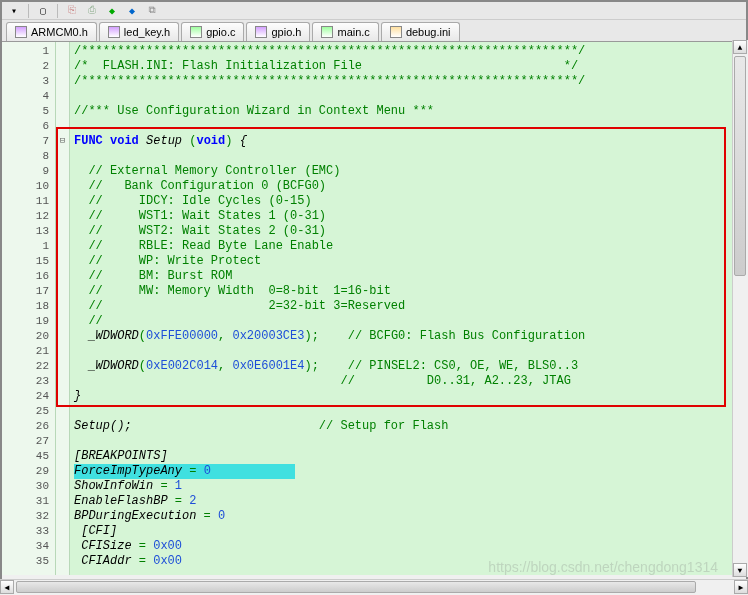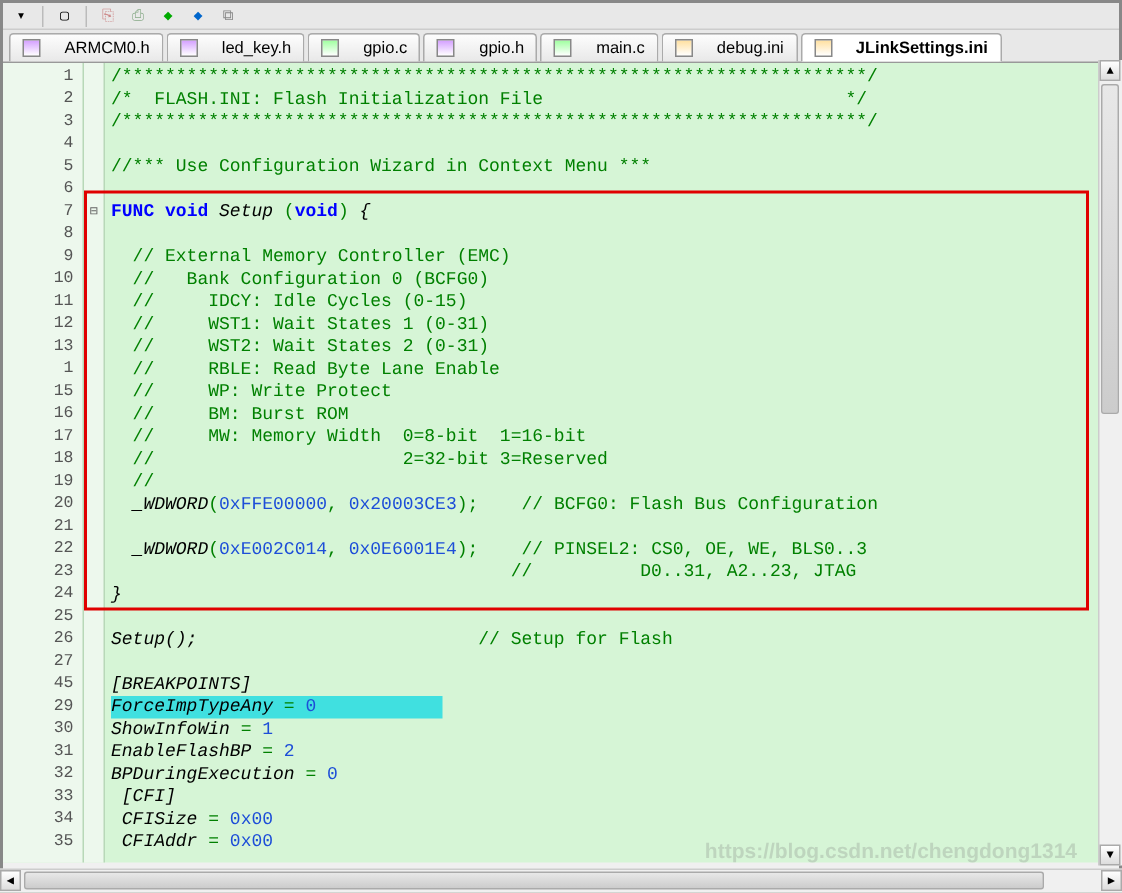--- a/index.html
+++ b/index.html
@@ -34,21 +34,21 @@
   display: flex;
   background: #e8e8e8;
   border-bottom: 1px solid #999;
   height: 22px;
   padding-left: 4px;
   padding-top: 2px;
 }
 .tab {
   display: flex;
   align-items: center;
-  gap: 16px;
+  gap: 4px;
   padding: 2px 8px;
   background: linear-gradient(#fdfdfd,#e8e8e8);
   border: 1px solid #aaa;
   border-bottom: none;
   border-radius: 3px 3px 0 0;
   margin-right: 2px;
   font-size: 11px;
   font-family: Tahoma, sans-serif;
   cursor: pointer;
   white-space: nowrap;
@@ -141,21 +141,20 @@
   position: absolute;
 }
 .watermark {
   position: absolute;
   bottom: 20px;
   right: 30px;
   color: rgba(120,120,120,0.25);
   font-family: sans-serif;
   font-size: 14px;
   pointer-events: none;
-  font-weight: bold;
 }
 </style>
 </head>
 <body>
 
 <div class="toolbar">
   <span class="toolbar-btn">▾</span>
   <span class="toolbar-sep"></span>
   <span class="toolbar-btn">▢</span>
   <span class="toolbar-sep"></span>
@@ -183,24 +182,20 @@
       <span class="file-icon h"></span>
       <span>gpio.h</span>
     </div>
     <div class="tab">
       <span class="file-icon c"></span>
       <span>main.c</span>
     </div>
     <div class="tab">
       <span class="file-icon ini"></span>
       <span>debug.ini</span>
-    </div>
-    <div class="tab active">
-      <span class="file-icon ini"></span>
-      <span>JLinkSettings.ini</span>
     </div>
   </div>
 
 <div class="editor-wrap">
   <div class="gutter" id="gutter">
       <div class="line">1</div>
       <div class="line">2</div>
       <div class="line">3</div>
       <div class="line">4</div>
       <div class="line">5</div>

